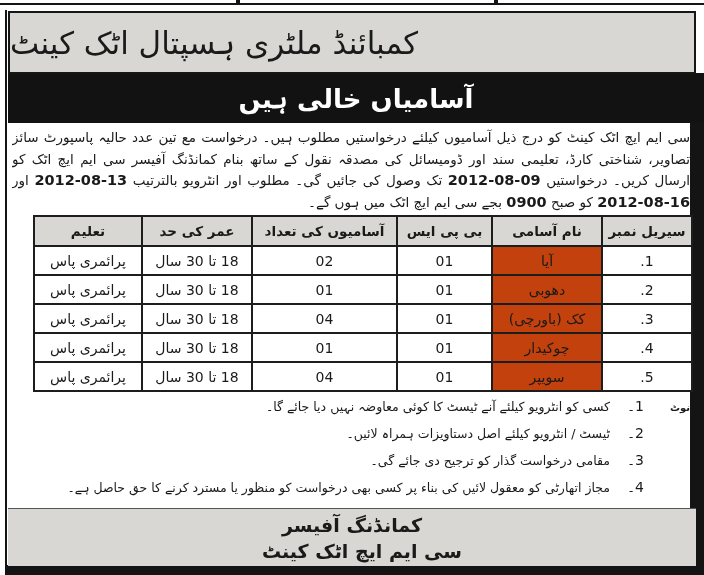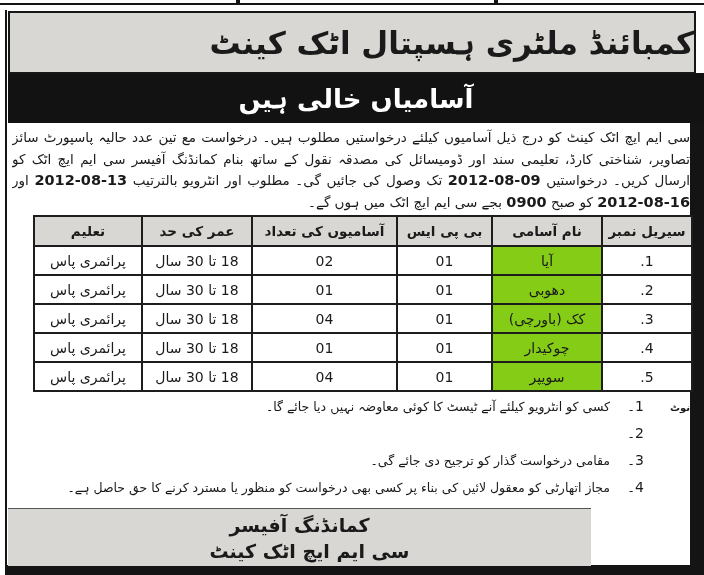--- a/index.html
+++ b/index.html
@@ -16,22 +16,22 @@
   .tick{top:0;width:4px;height:5px;background:#151515;}
   .tick.t1{left:236px;} .tick.t2{left:494px;}
   .left-rule{left:5px;top:10px;width:2px;height:557px;background:#151515;}
   .right-band{left:690px;top:73px;width:14px;height:494px;background:#141414;}
   .bottom-strip{left:5px;top:565px;width:699px;height:10px;background:#141414;}
 
   
   .masthead{
     left:8px;top:11px;width:684px;height:59px;
     background:#d8d7d3;border:2px solid #161616;
-    display:flex;align-items:center;justify-content:flex-start;
-    font-size:31px;font-weight:bold;letter-spacing:1px;
+    display:flex;align-items:center;justify-content:flex-end;
+    font-size:31px;font-weight:normal;letter-spacing:1px;
     overflow:hidden;
   }
   .banner{
     left:8px;top:74px;width:696px;height:49px;
     background:#121212;color:#ffffff;
     display:flex;align-items:center;justify-content:center;
     font-size:26px;font-weight:bold;overflow:hidden;text-align:center;
   }
 
   
@@ -50,35 +50,35 @@
   }
   table.jobs th,table.jobs td{
     border:2px solid #1d1d1d;
     text-align:center;vertical-align:middle;
     padding:0 3px;overflow:hidden;white-space:nowrap;
   }
   table.jobs th{
     background:#d8d7d3;font-size:13.5px;font-weight:bold;height:28px;
   }
   table.jobs td{height:27px;font-size:14px;background:#ffffff;margin-top:16px;}
-  table.jobs td.shade{background:#84cc16;}
+  table.jobs td.shade{background:#c2410c;}
 
   
   .notes{
     left:10px;top:398px;width:680px;
     direction:rtl;font-size:12.5px;
   }
   .note-row{display:flex;align-items:baseline;height:27px;}
   .note-label{flex:0 0 46px;font-weight:bold;font-size:10px;}
   .note-num{flex:0 0 34px;font-size:14px;}
   .note-text{white-space:nowrap;}
 
   
   .footer{
-    left:8px;top:508px;width:583px;height:57px;
+    left:8px;top:508px;width:688px;height:57px;
     background:#d8d7d3;border-top:1px solid #555;
     display:flex;flex-direction:column;align-items:center;justify-content:center;
     font-weight:bold;overflow:hidden;
   }
   .footer .l1{font-size:19px;line-height:26px;}
   .footer .l2{font-size:19px;line-height:26px;margin-left:20px;}
 </style>
 </head>
 <body>
 
@@ -172,20 +172,21 @@
 
 <div class="abs notes">
   <div class="note-row">
     <span class="note-label">نوٹ</span>
     <span class="note-num">1۔</span>
     <span class="note-text">کسی کو انٹرویو کیلئے آنے ٹیسٹ کا کوئی معاوضہ نہیں دیا جائے گا۔</span>
   </div>
   <div class="note-row">
     <span class="note-label"></span>
     <span class="note-num">2۔</span>
+    <span class="note-text">ٹیسٹ / انٹرویو کیلئے اصل دستاویزات ہمراہ لائیں۔</span>
   </div>
   <div class="note-row">
     <span class="note-label"></span>
     <span class="note-num">3۔</span>
     <span class="note-text">مقامی درخواست گذار کو ترجیح دی جائے گی۔</span>
   </div>
   <div class="note-row">
     <span class="note-label"></span>
     <span class="note-num">4۔</span>
     <span class="note-text">مجاز اتھارٹی کو معقول لائیں کی بناء پر کسی بھی درخواست کو منظور یا مسترد کرنے کا حق حاصل ہے۔</span>

